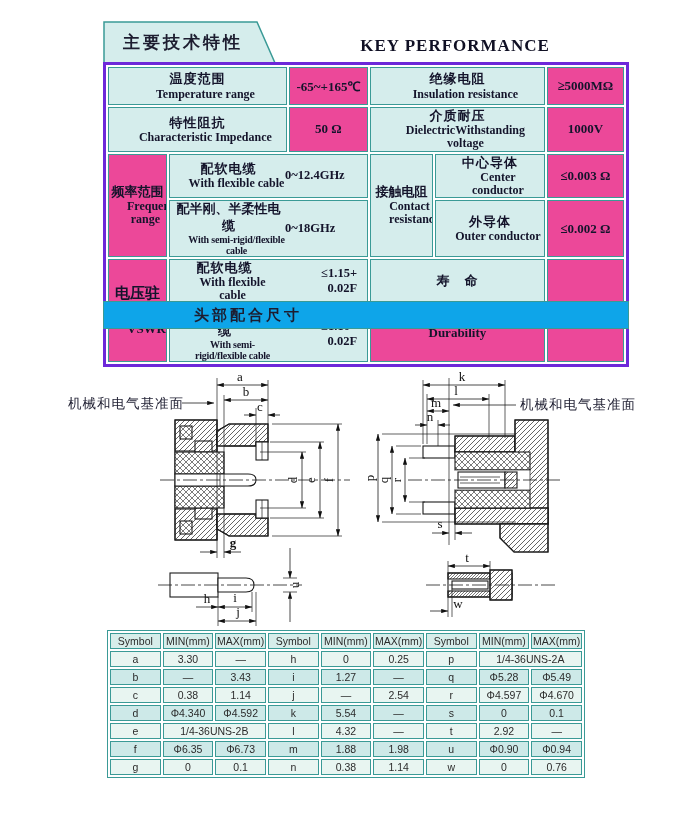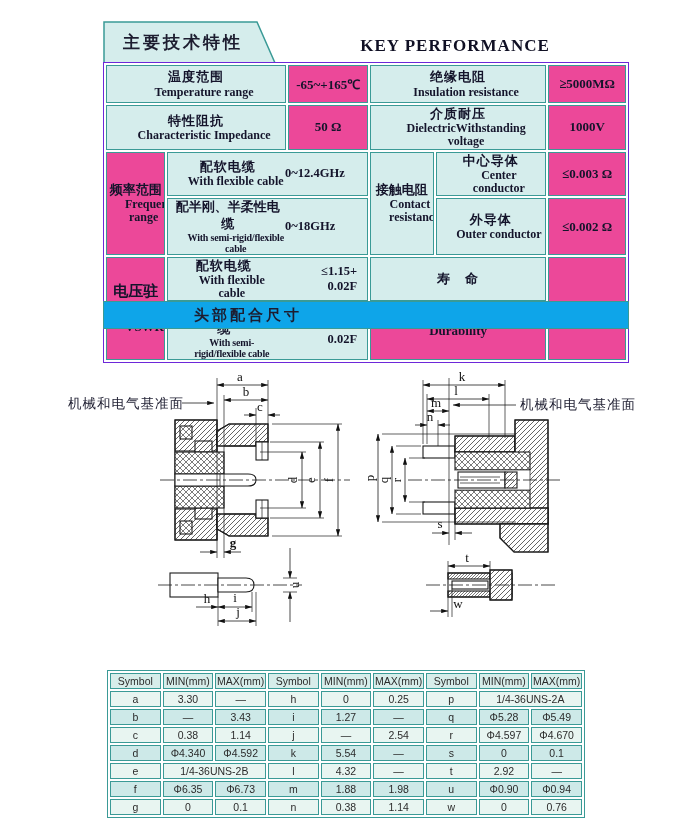--- a/index.html
+++ b/index.html
@@ -10,21 +10,21 @@
   .tab-wrap{position:absolute;left:103px;top:21px;width:176px;height:43px;}
   .tab-label{position:absolute;left:14px;top:10px;width:132px;text-align:center;
              font-size:17px;font-weight:bold;letter-spacing:3px;color:#1d1d30;}
   .key-title{position:absolute;left:330px;top:36px;width:250px;text-align:center;
              font-family:"Liberation Serif",serif;font-weight:bold;font-size:17px;
              letter-spacing:1px;color:#101024;}
 
   
   table.spec{position:absolute;left:103px;top:62px;width:526px;height:219px;
              border-collapse:separate;border-spacing:2px;table-layout:fixed;
-             border:1px solid #6d28d9;background:#ffffff;}
+             border:3px solid #6d28d9;background:#ffffff;}
   table.spec td{border:1px solid #3a9a96;text-align:center;vertical-align:middle;
                 padding:0 2px;overflow:hidden;}
   .bg-cyan{background:#d5edec;}
   .bg-light{background:#ec4899;}
   .zh{font-size:13px;font-weight:bold;line-height:1.25;letter-spacing:1px;}
   .en{font-family:"Liberation Serif",serif;font-weight:bold;font-size:12px;line-height:1.1;margin-left:16px;}
   .en.small{font-size:10px;letter-spacing:-0.2px;}
   .val{font-family:"Liberation Serif",serif;font-weight:bold;font-size:13px;}
   .cable-cell{padding:0;}
   .cable-flex{display:flex;align-items:center;height:100%;}
@@ -44,21 +44,21 @@
   .oln{fill:#ffffff;stroke:#1c1c1c;stroke-width:1.1;}
   .pat{stroke:#1c1c1c;stroke-width:1.1;}
   .ext{stroke:#1c1c1c;stroke-width:0.7;fill:none;}
   .dim{stroke:#1c1c1c;stroke-width:0.8;fill:none;}
   .cl{stroke:#1c1c1c;stroke-width:0.8;fill:none;stroke-dasharray:14 3 3 3;}
   text.dl{font-family:"Liberation Serif",serif;font-size:13px;fill:#111;}
   text.dlb{font-family:"Liberation Serif",serif;font-size:13px;font-weight:bold;fill:#111;}
   text.refl{font-family:"Liberation Serif",serif;font-size:13.5px;fill:#1d1d30;letter-spacing:1px;}
 
   
-  table.dims{position:absolute;left:107px;top:670px;width:478px;
+  table.dims{position:absolute;left:107px;top:630px;width:478px;
              border-collapse:separate;border-spacing:2px;table-layout:fixed;
              border:1px solid #3a9a96;background:#ffffff;font-size:10.5px;color:#2b2b2b;}
   table.dims td,table.dims th{border:1px solid #3a9a96;text-align:center;vertical-align:middle;
              height:12px;padding:1px 0;font-weight:normal;overflow:hidden;}
   table.dims thead th{background:#d7edea;}
   table.dims tbody tr:nth-child(odd) td{background:#e8f5f1;}
   table.dims tbody tr:nth-child(even) td{background:#cde9e8;}
 </style>
 </head>
 <body>

